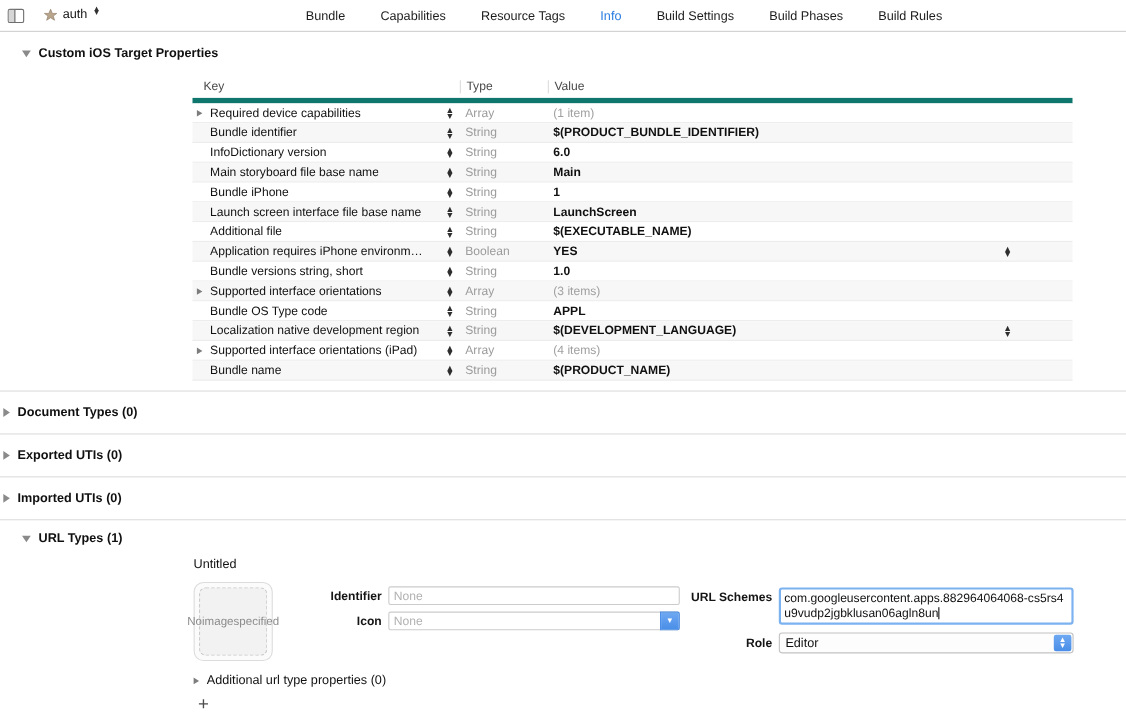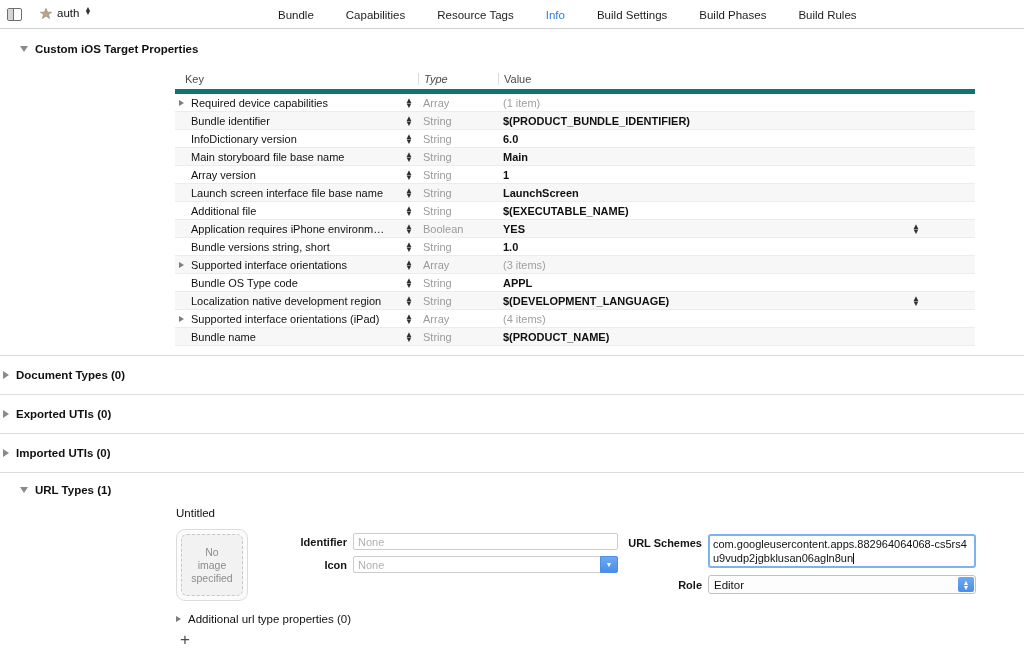--- a/index.html
+++ b/index.html
@@ -126,21 +126,21 @@
   }
   .plist-head {
     display: flex;
     height: 20px;
     align-items: center;
     font-size: 11px;
     color: #4a4a4a;
     border-bottom: 5px solid #0f766e;
   }
   .col-key { width: 243px; padding-left: 10px; box-sizing: border-box; }
-  .col-type { width: 80px; padding-left: 5px; box-sizing: border-box; border-left: 1px solid #dcdcdc; font-style: italic;}
+  .col-type { width: 80px; padding-left: 5px; box-sizing: border-box; border-left: 1px solid #dcdcdc;}
   .col-value { flex: 1; padding-left: 5px; box-sizing: border-box; border-left: 1px solid #dcdcdc;}
 
   .prow {
     display: flex;
     align-items: center;
     height: 18px;
     font-size: 11px;
     position: relative;
   }
   .prow.odd { background: #ffffff; }
@@ -266,21 +266,21 @@
     flex-shrink: 0;
   }
   .image-well-inner {
     width: 100%;
     height: 100%;
     border: 1px dashed #c8c8c8;
     border-radius: 6px;
     background: #f2f2f2;
     box-sizing: border-box;
     display: flex;
-    flex-direction: column;
+    flex-direction: row;
     align-items: center;
     justify-content: center;
     font-size: 10.5px;
     color: #8c8c8c;
     line-height: 13px;
     text-align: center;
   }
   .fields-left {
     margin-left: 41px;
     margin-top: 4px;
@@ -512,21 +512,21 @@
           </span>
         </div>
         <div class="cell-type">String</div>
         <div class="cell-value">
           <span>Main</span>
         </div>
       </div>
       <div class="prow odd">
         <div class="cell-key">
           <span class="key-disc"></span>
-          <span class="key-text">Array version</span>
+          <span class="key-text">Bundle iPhone</span>
           <span class="stepper">
             <span>▲</span>
             <span>▼</span>
           </span>
         </div>
         <div class="cell-type">String</div>
         <div class="cell-value">
           <span>1</span>
         </div>
       </div>

